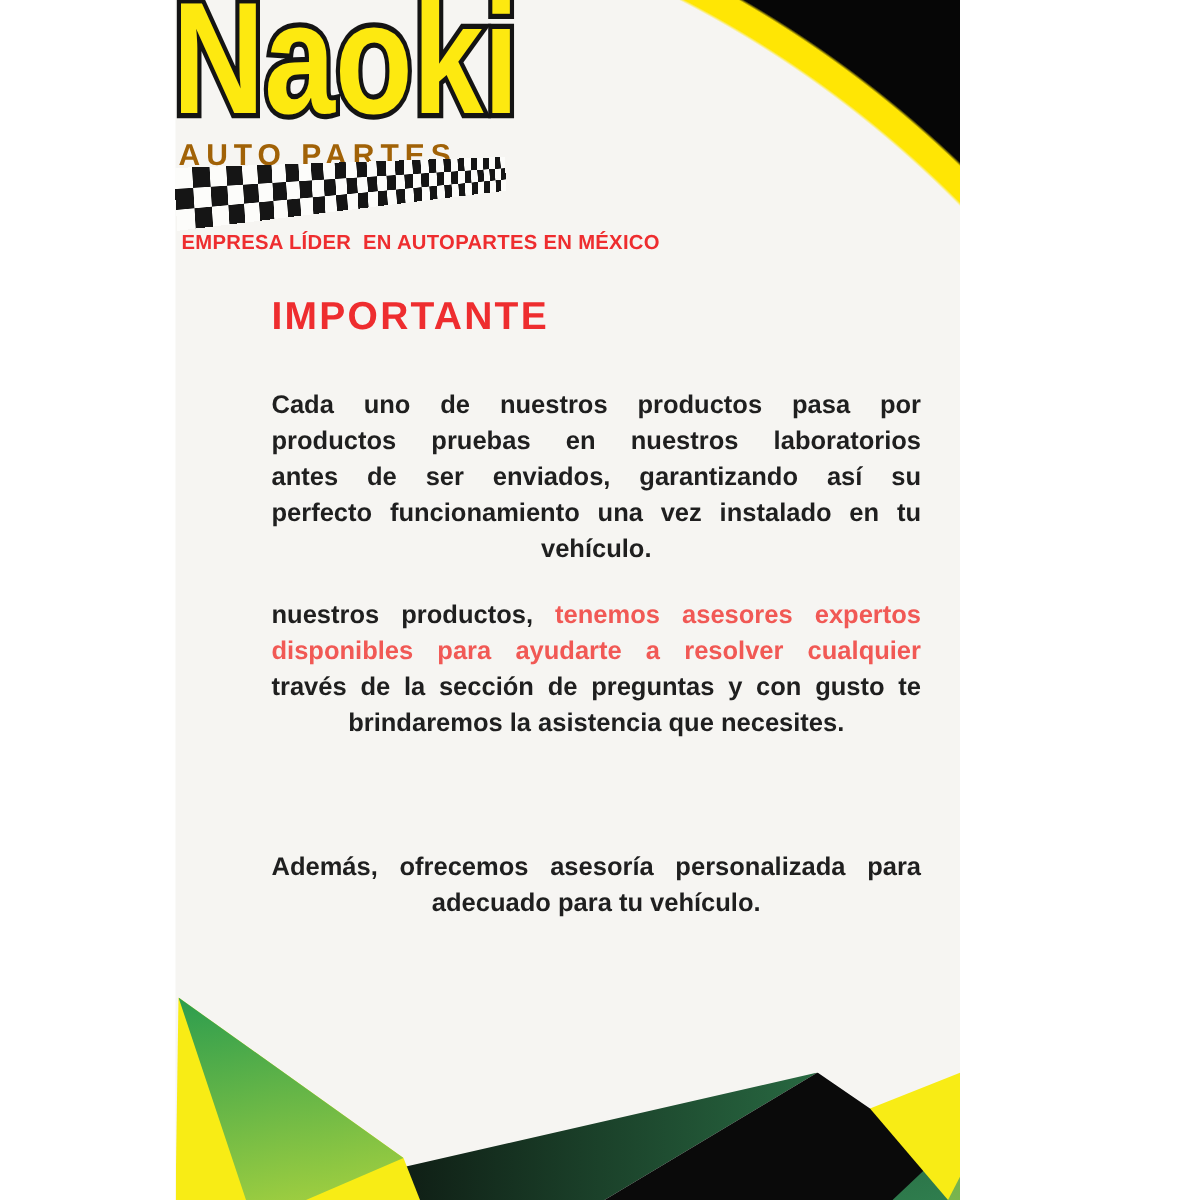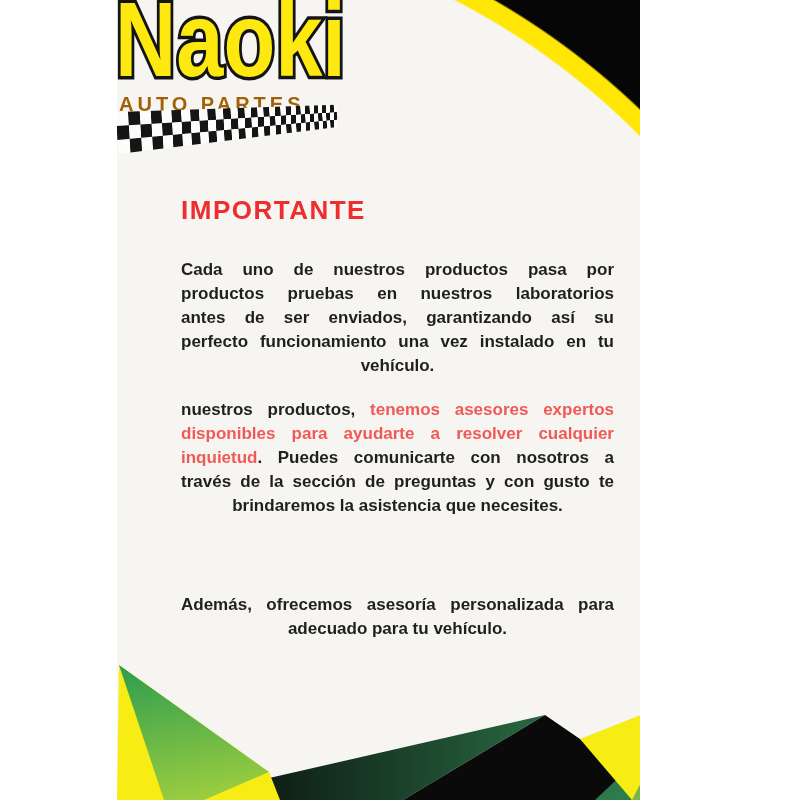--- a/index.html
+++ b/index.html
@@ -49,21 +49,21 @@
 
   
   .heading{
     position:absolute;left:64px;top:195px;font-size:26px;font-weight:bold;
     letter-spacing:1.5px;color:var(--accent-red,#ee2d2f);
   }
   .para{position:absolute;left:64px;width:433px;color:var(--text-ink,#1f1f1f);
     font-size:17px;line-height:24px;font-weight:bold;}
   .para.p1{top:258px;}
   .para.p2{top:398px;}
-  .para.p3{top:593px;}
+  .para.p3{top:566px;}
   .tline{text-align:center;}
   .tline.just{text-align:justify;text-align-last:justify;}
   .tline .hl{color:var(--highlight-red,#f15955);}
 
   
   .deco{position:absolute;left:0;bottom:0;width:566px;height:150px;pointer-events:none;}
   .shape{position:absolute;left:0;top:0;width:566px;height:150px;}
   .mtn-green{
     clip-path:polygon(56px 150px,428px 65px,286px 150px);
     background:linear-gradient(90deg,#0c140f 20%,var(--deco-darkgreen,#2f7e4e) 90%);
@@ -99,33 +99,33 @@
 <div class="canvas">
   <div class="page">
 
     <div class="corner-arc"></div>
 
     <div class="wordmark">
       <span class="squeeze">Naoki</span>
     </div>
     <div class="brand-sub">AUTO PARTES</div>
     <div class="flag"></div>
+    <div class="tagline">EMPRESA LÍDER&nbsp; EN AUTOPARTES EN MÉXICO</div>
 
     <div class="heading">IMPORTANTE</div>
     <div class="para p1">
         <div class="tline just"><span>Cada uno de nuestros productos pasa por</span></div>
         <div class="tline just"><span>productos pruebas en nuestros laboratorios</span></div>
         <div class="tline just"><span>antes de ser enviados, garantizando así su</span></div>
         <div class="tline just"><span>perfecto funcionamiento una vez instalado en tu</span></div>
         <div class="tline"><span>vehículo.</span></div>
       </div>
     <div class="para p2">
         <div class="tline just"><span>nuestros productos, </span><span class="hl">tenemos asesores expertos</span></div>
         <div class="tline just"><span class="hl">disponibles para ayudarte a resolver cualquier</span></div>
-        <div class="tline just"><span class="hl">inquietud</span><span>. Puedes comunicarte con nosotros a</span></div>
         <div class="tline just"><span>través de la sección de preguntas y con gusto te</span></div>
         <div class="tline"><span>brindaremos la asistencia que necesites.</span></div>
       </div>
     <div class="para p3">
         <div class="tline just"><span>Además, ofrecemos asesoría personalizada para</span></div>
         <div class="tline"><span>adecuado para tu vehículo.</span></div>
       </div>
 
     <div class="deco">
       <div class="shape mtn-green"></div>

